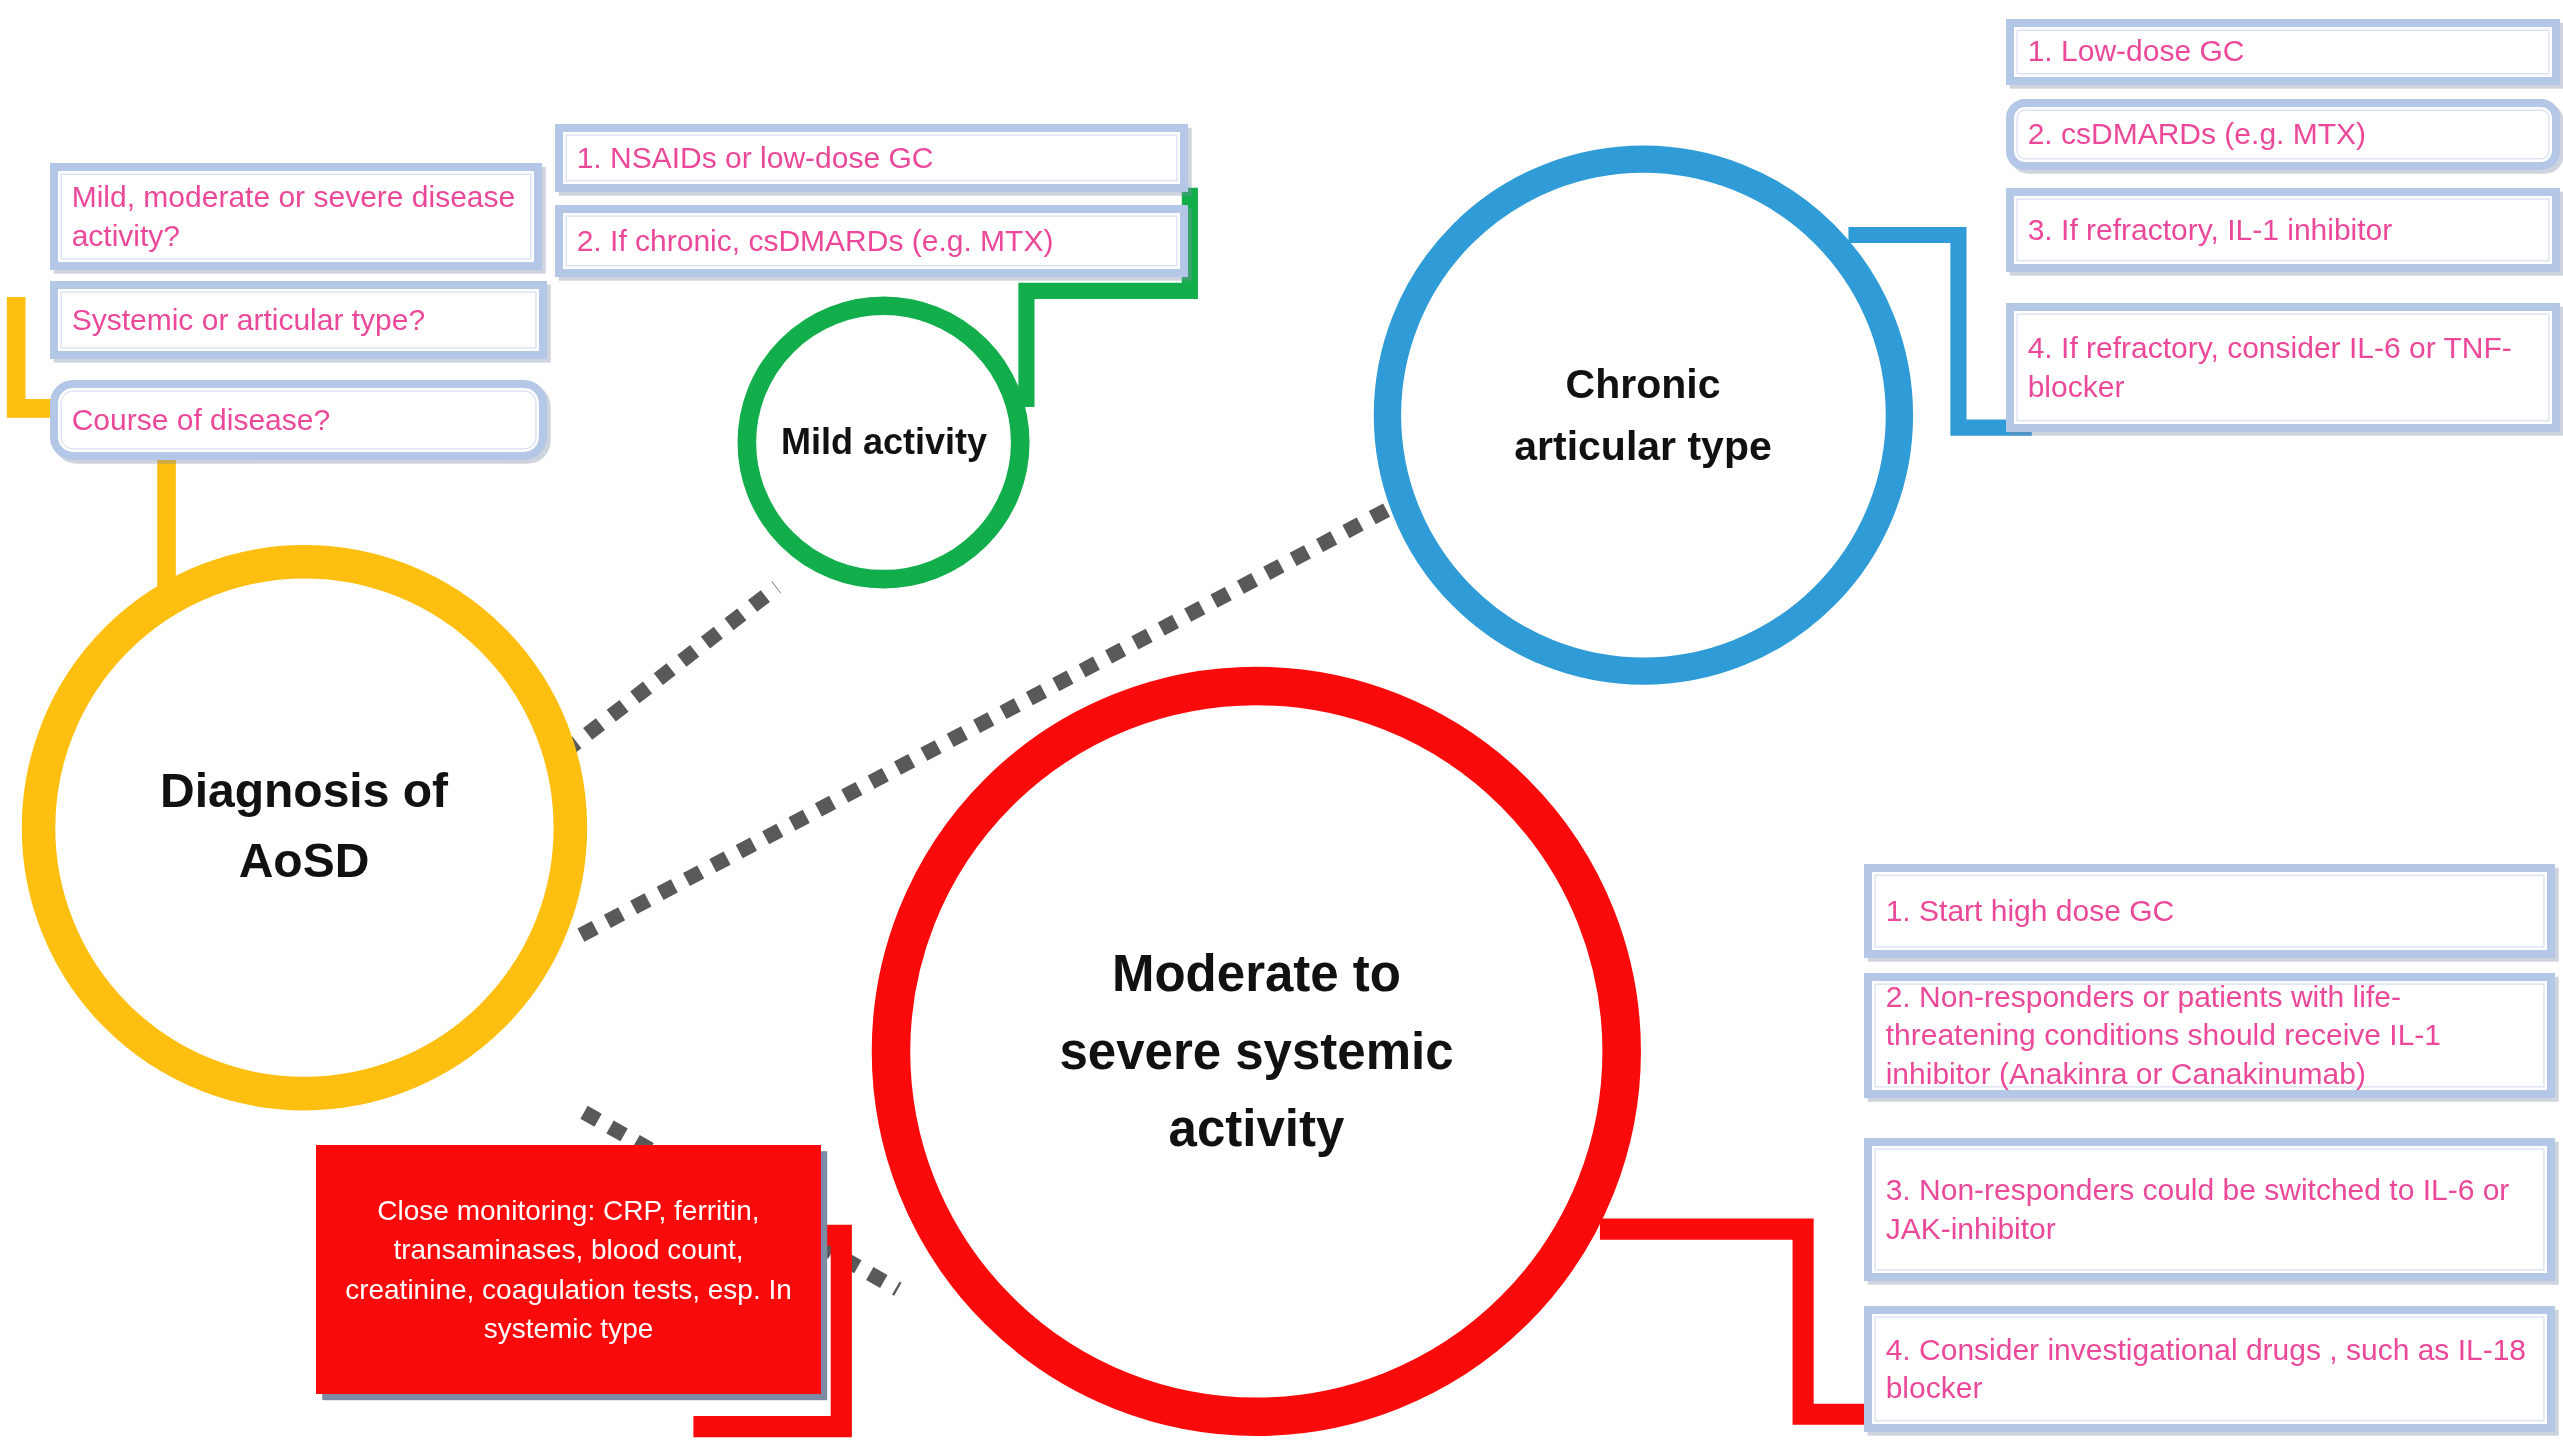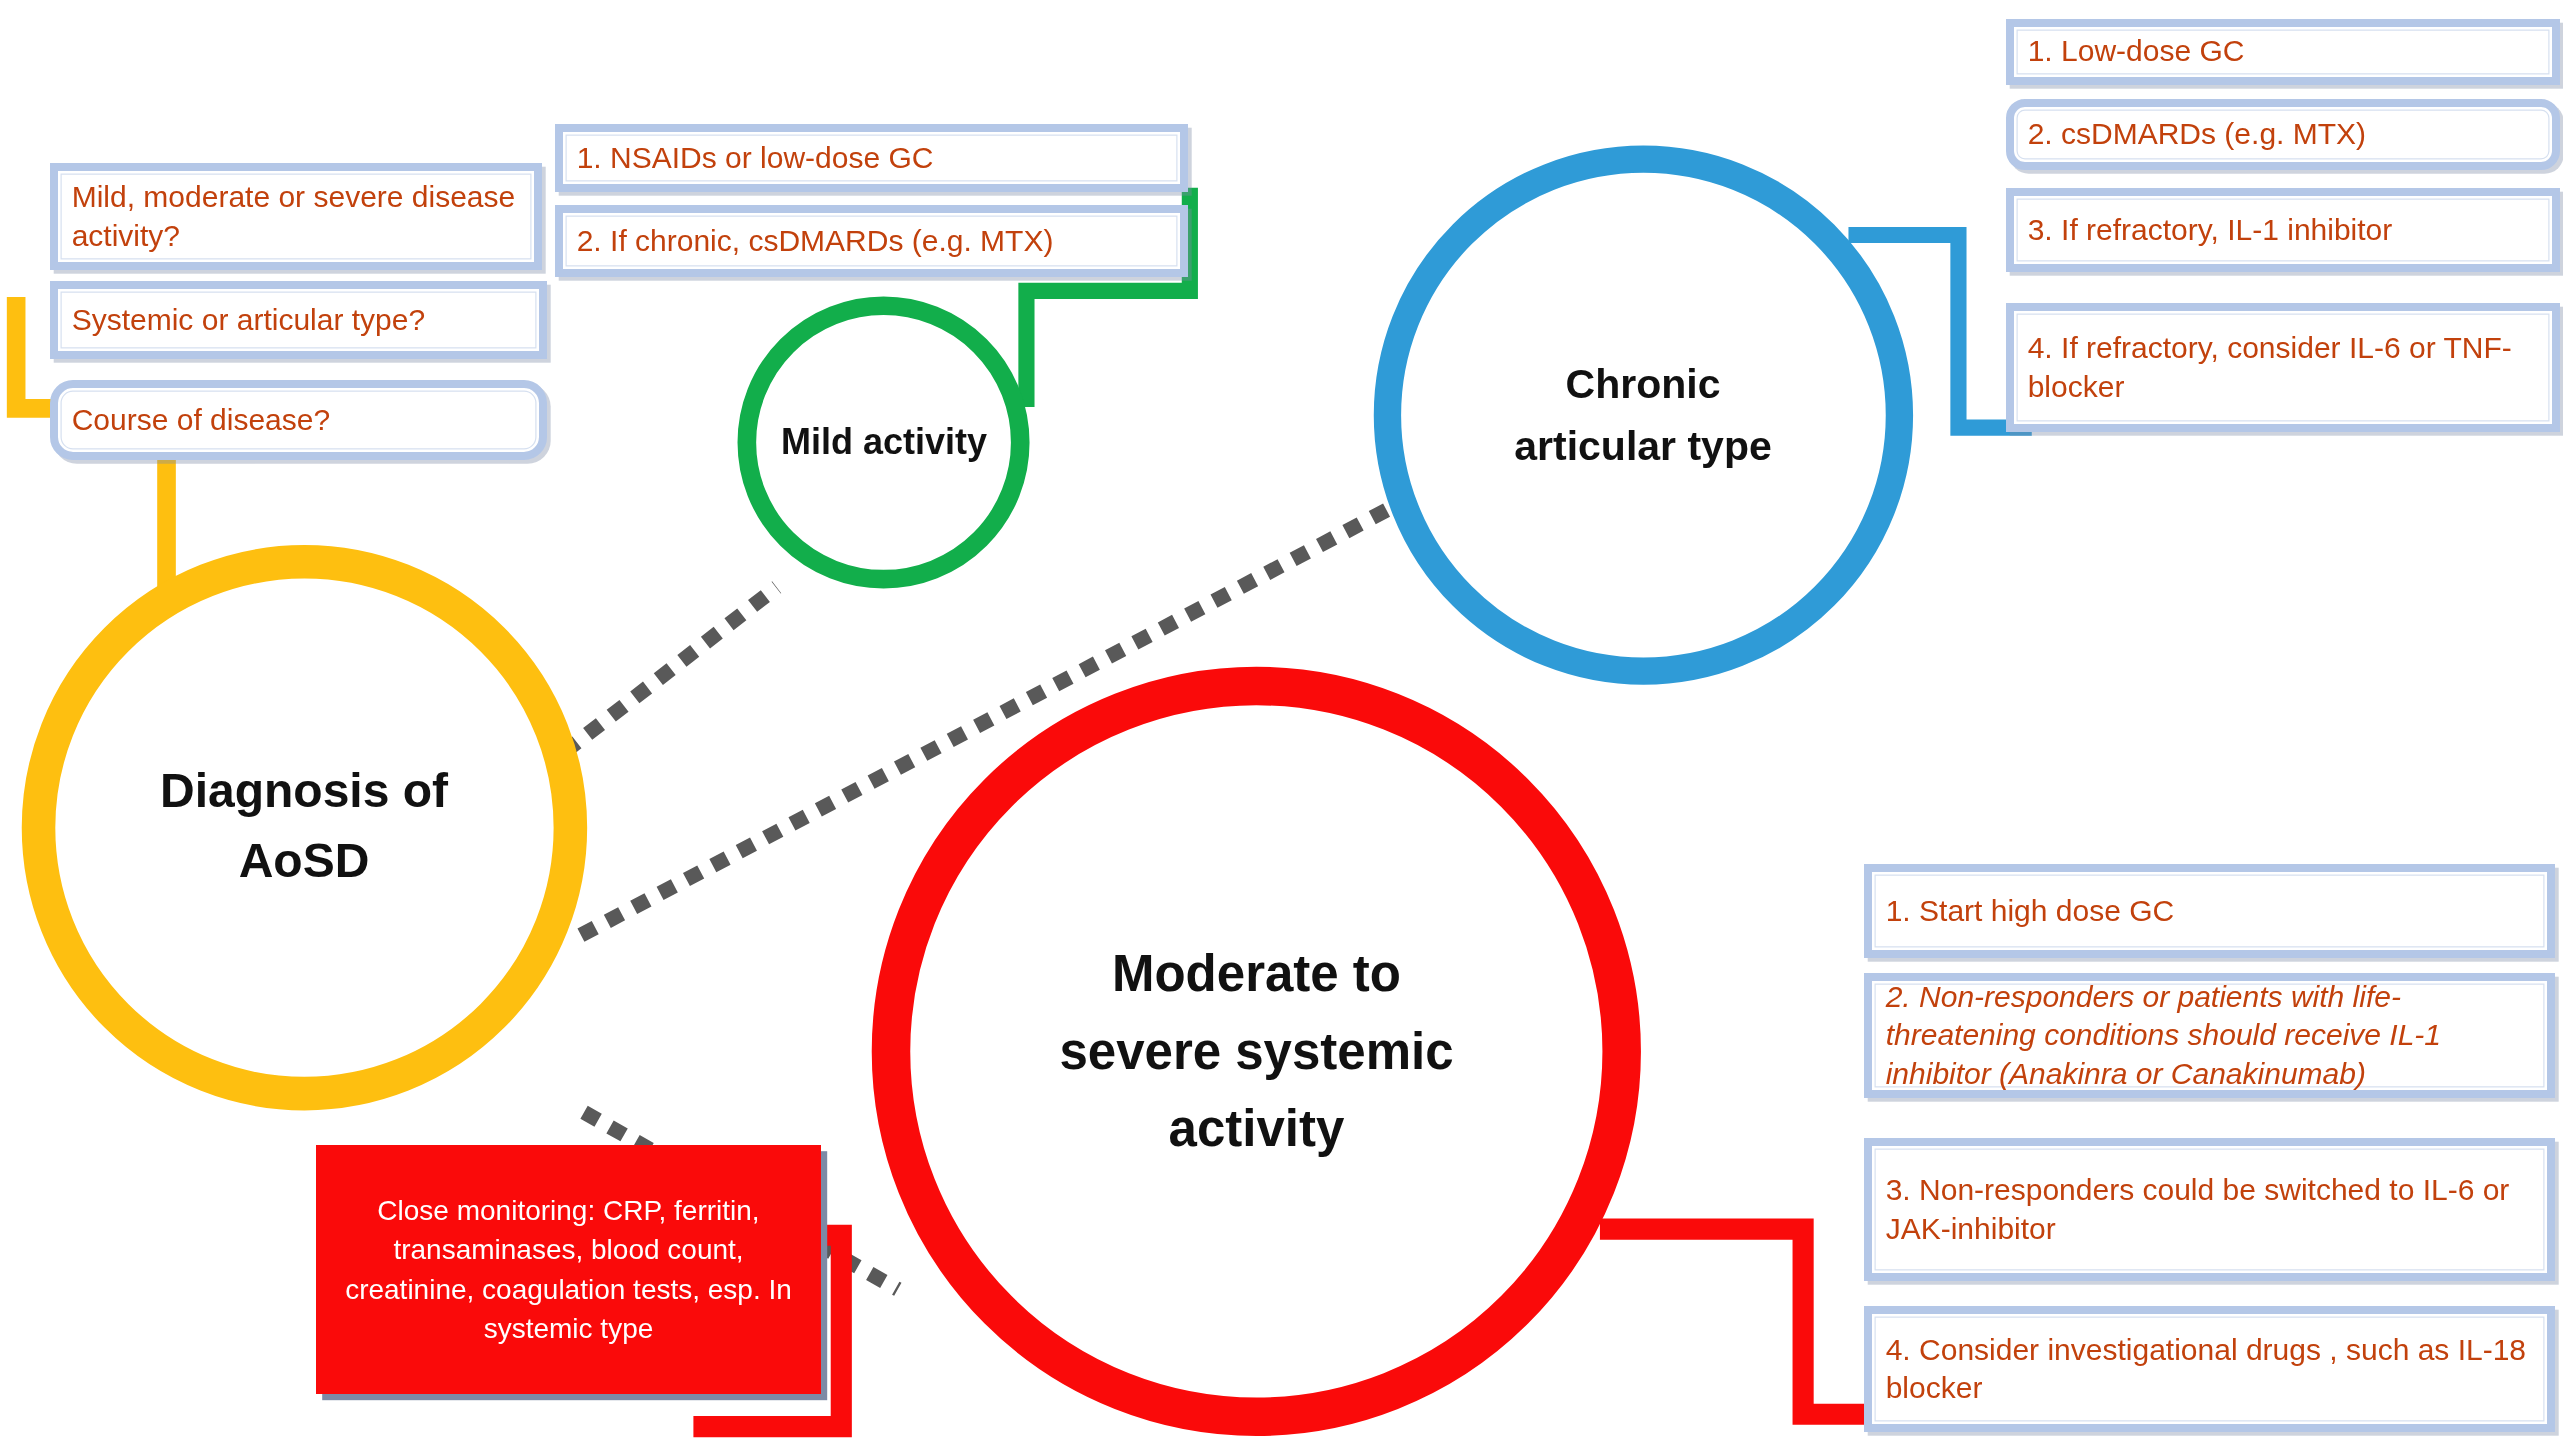--- a/index.html
+++ b/index.html
@@ -24,21 +24,21 @@
   .ring-blue{stroke:var(--blue_accent,#2F9BD7);stroke-width:44;}
   .ring-red{stroke:var(--red_accent,#FA0A0A);stroke-width:62;}
 
   .box{
     position:absolute;z-index:2;box-sizing:border-box;
     background:#ffffff;
     border:8.7px solid var(--box_border,#B4C7E7);
     box-shadow:3.7px 3.7px 0 rgba(125,140,165,.38), inset 0 0 0 2.5px #ffffff, inset 0 0 0 3.7px #d6e0f0;
     display:flex;align-items:center;
     padding:3.7px 13.7px;
-    font-size:30px;line-height:1.28;color:#c2410c;
+    font-size:30px;line-height:1.28;color:#ec4899;
     text-align:left;
   }
   .monitor{
     position:absolute;z-index:2;box-sizing:border-box;
     background:var(--red_accent,#FA0A0A);
     color:#ffffff;
     box-shadow:6.2px 6.2px 0 var(--monitor_shadow,#7C8AA6);
     display:flex;align-items:center;justify-content:center;
     text-align:center;
     padding:6.2px 16px;
@@ -66,21 +66,21 @@
   
   .t1{left:555px;top:124px;width:633px;height:68px;}
   .t2{left:555px;top:205px;width:633px;height:72px;}
   
   .r1{left:2006px;top:18.6px;width:554px;height:66px;}
   .r2{left:2006px;top:99px;width:554px;height:71px;border-radius:19px;}
   .r3{left:2006px;top:188px;width:554px;height:84px;}
   .r4{left:2006px;top:303px;width:554px;height:129px;}
   
   .s1{left:1864px;top:864px;width:691px;height:94px;}
-  .s2{left:1864px;top:973px;width:691px;height:125px;font-style:italic;}
+  .s2{left:1864px;top:973px;width:691px;height:125px;}
   .s3{left:1864px;top:1138px;width:691px;height:143px;}
   .s4{left:1864px;top:1306px;width:691px;height:126px;}
   
   .mon{left:316px;top:1145px;width:505px;height:249px;}
 </style>
 </head>
 <body>
 
 <svg id="canvas-svg" viewBox="0 0 4125 2335" aria-hidden="true">
 

